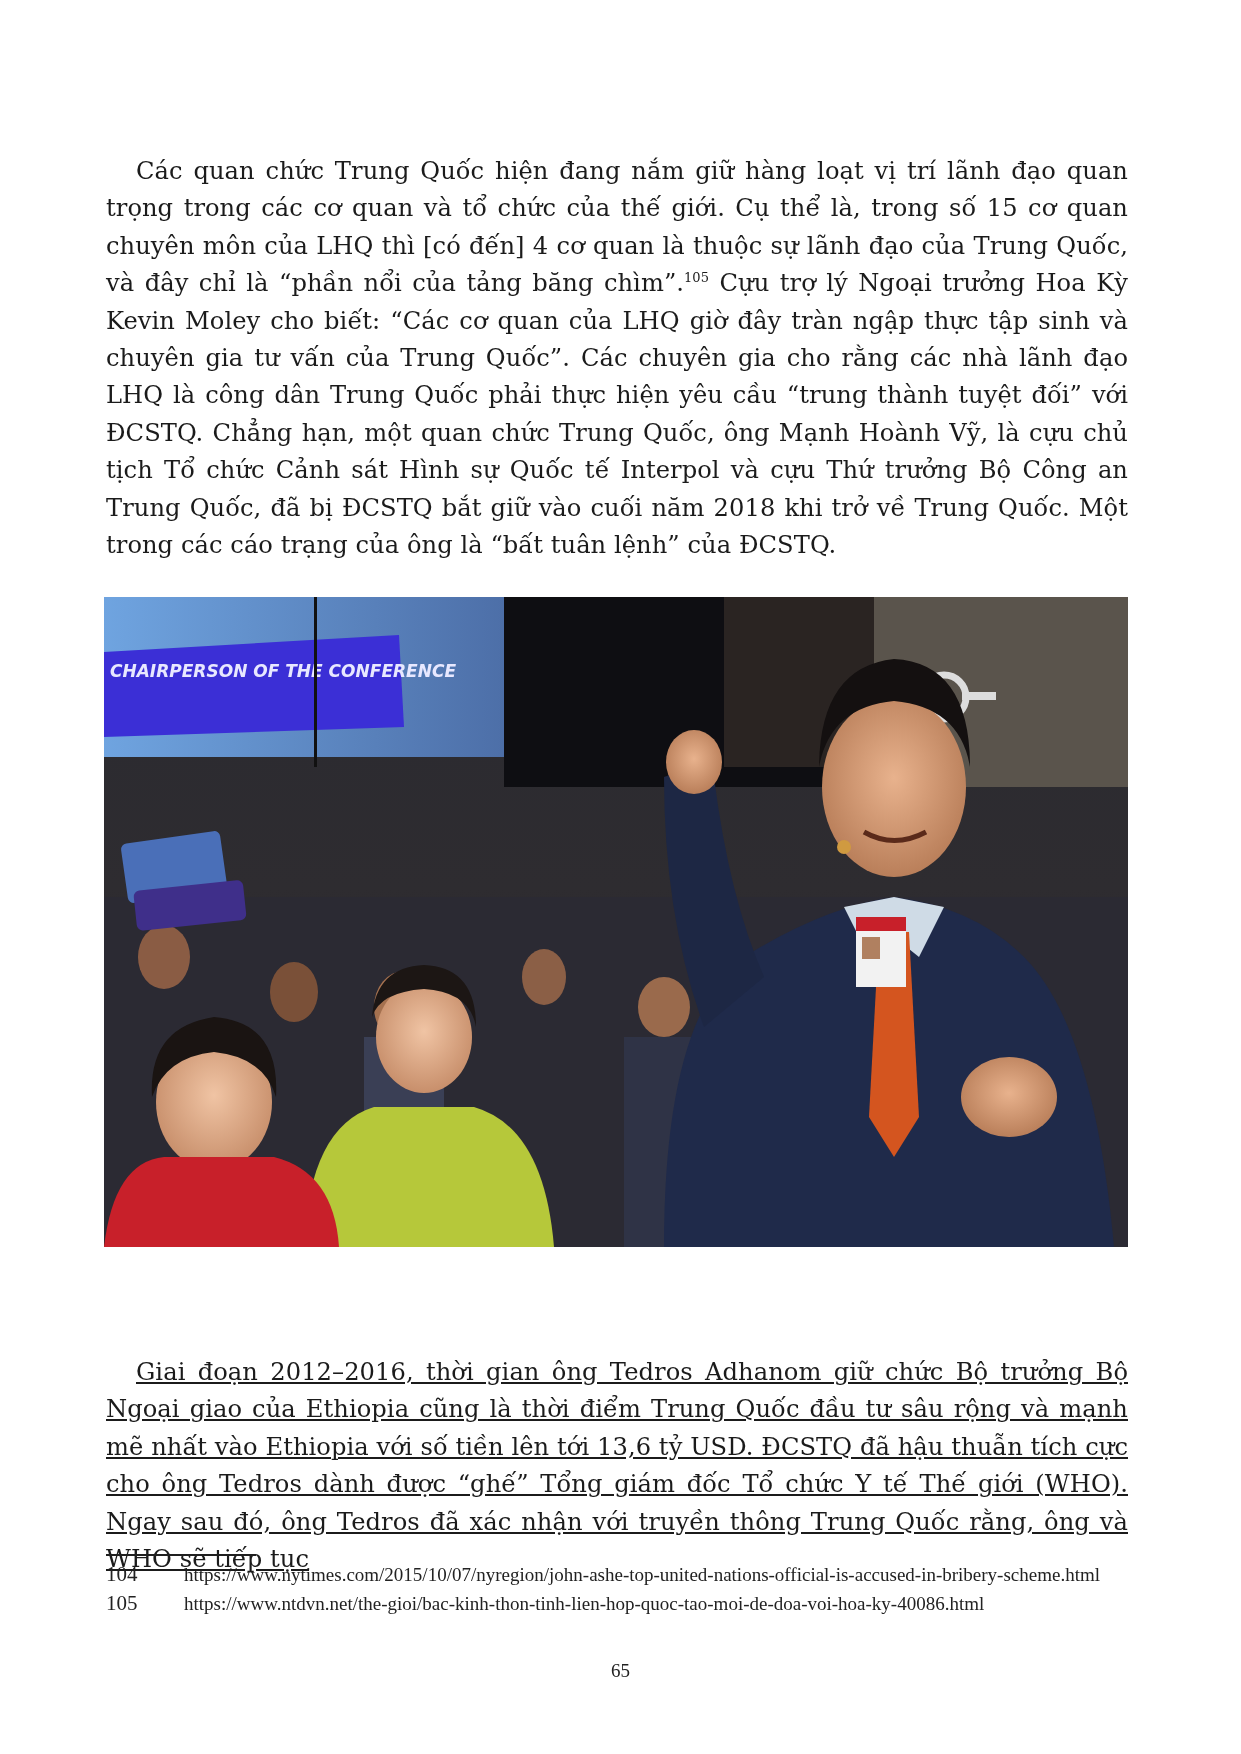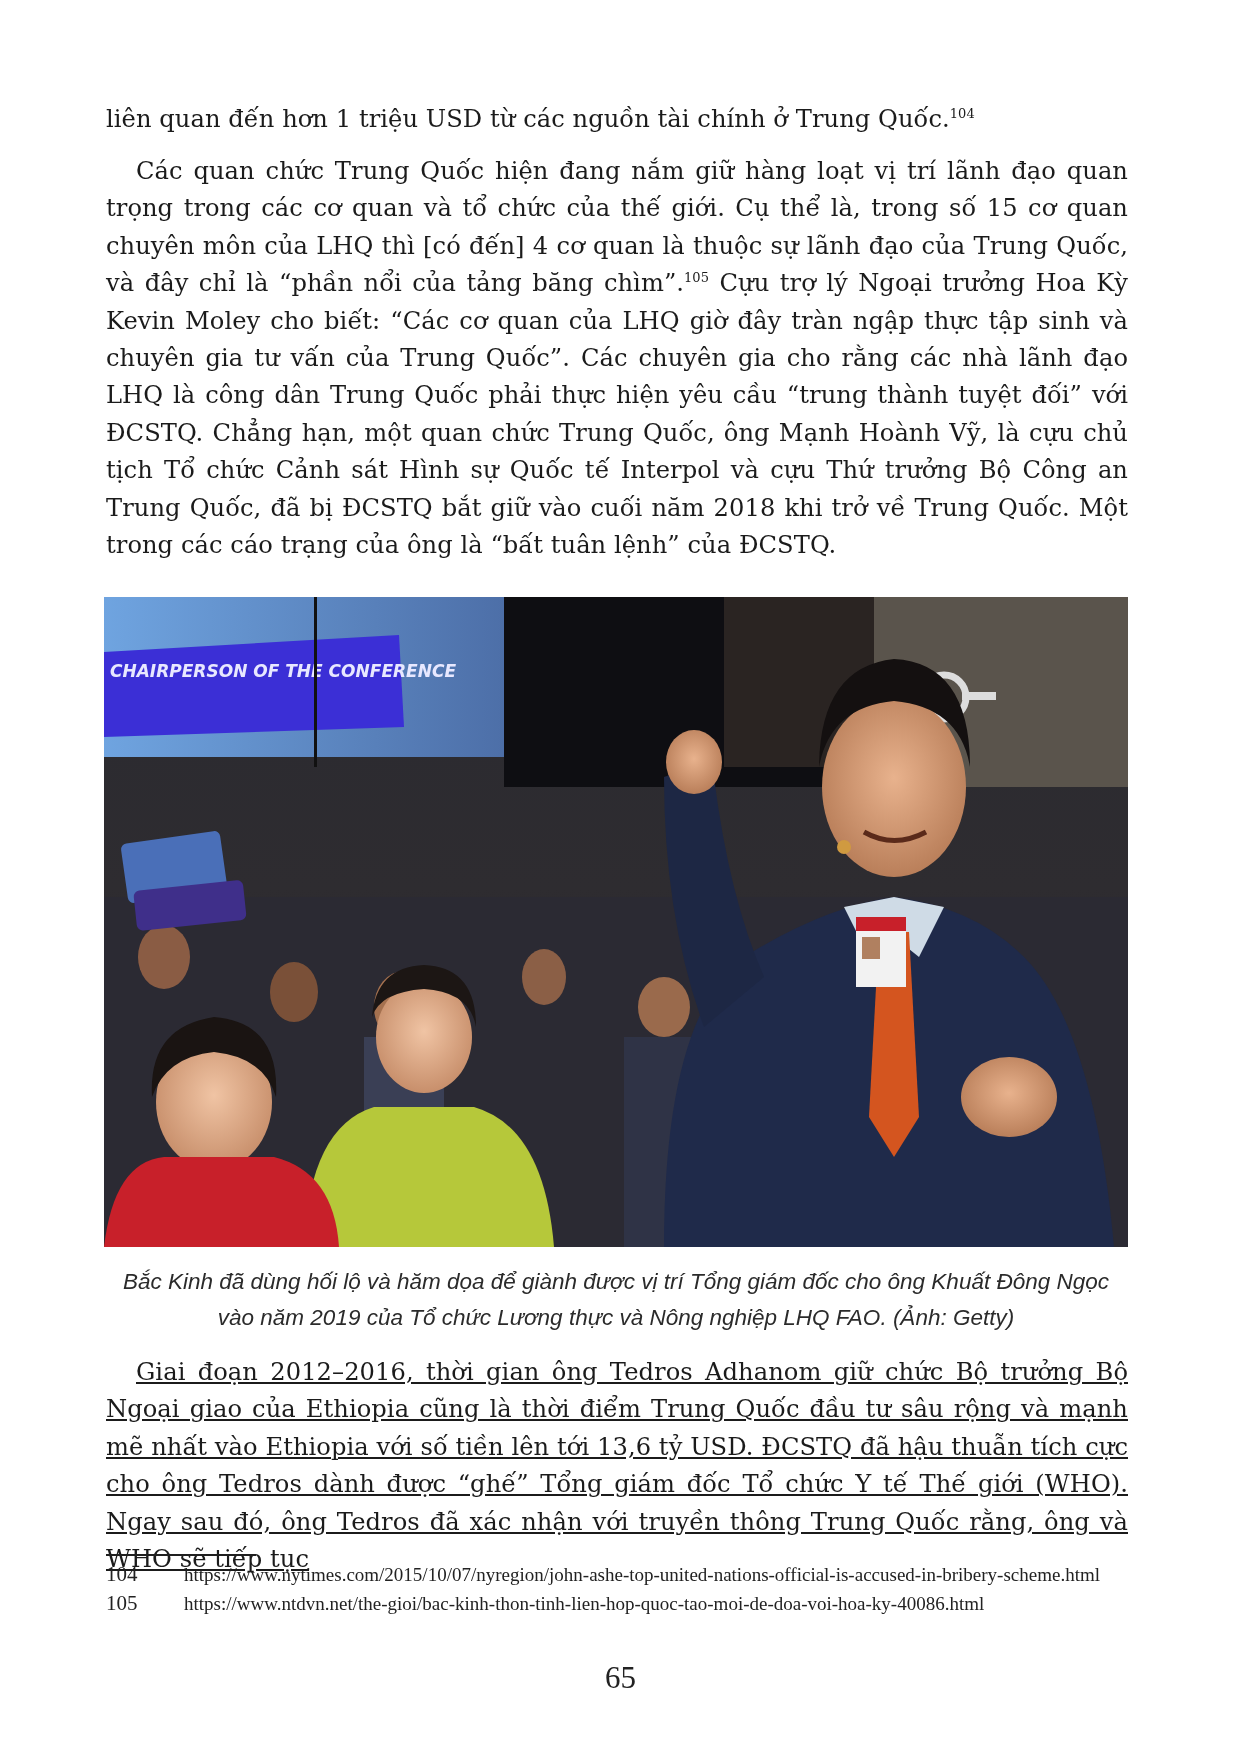--- a/index.html
+++ b/index.html
@@ -28,33 +28,28 @@
   }
   .fn-rule { position: absolute; left: 106px; top: 1554px; width: 150px; height: 2px; background: #1f1f1f; }
   .footnotes {
     position: absolute; left: 106px; top: 1562px; width: 1030px;
     font-family: "Liberation Serif", serif; font-size: 19px; line-height: 25px; color: #222;
   }
   .fn { margin: 0 0 4px 0; }
   .fn-num { font-size: 21px; display: inline-block; width: 78px; }
   .page-number {
     position: absolute; left: 0; width: 1241px; top: 1660px; text-align: center;
-    font-family: "Liberation Serif", serif; font-size: 31px; color: #222;
+    font-family: "Liberation Serif", serif; font-size: 19px; color: #222;
   }
 </style>
 </head>
 <body>
 
 <div class="page">
 
-  <div class="body-text" id="para-a">
-    <p>
-      <span>liên quan đến hơn 1 triệu USD từ các nguồn tài chính ở Trung Quốc.</span><span class="fnref">104</span>
-    </p>
-  </div>
 
   <div class="body-text" id="para-b">
     <p class="indent">
       <span>Các quan chức Trung Quốc hiện đang nắm giữ hàng loạt vị trí lãnh đạo quan trọng trong các cơ quan và tổ chức của thế giới. Cụ thể là, trong số 15 cơ quan chuyên môn của LHQ thì [có đến] 4 cơ quan là thuộc sự lãnh đạo của Trung Quốc, và đây chỉ là “phần nổi của tảng băng chìm”.</span><span class="fnref">105</span><span> Cựu trợ lý Ngoại trưởng Hoa Kỳ Kevin Moley cho biết: “Các cơ quan của LHQ giờ đây tràn ngập thực tập sinh và chuyên gia tư vấn của Trung Quốc”. Các chuyên gia cho rằng các nhà lãnh đạo LHQ là công dân Trung Quốc phải thực hiện yêu cầu “trung thành tuyệt đối” với ĐCSTQ. Chẳng hạn, một quan chức Trung Quốc, ông Mạnh Hoành Vỹ, là cựu chủ tịch Tổ chức Cảnh sát Hình sự Quốc tế Interpol và cựu Thứ trưởng Bộ Công an Trung Quốc, đã bị ĐCSTQ bắt giữ vào cuối năm 2018 khi trở về Trung Quốc. Một trong các cáo trạng của ông là “bất tuân lệnh” của ĐCSTQ.</span>
     </p>
   </div>
 
   <div class="photo">
     <svg width="1024" height="650" viewBox="0 0 1024 650">
       <defs>
@@ -123,24 +118,20 @@
 
       <rect x="752" y="320" width="50" height="70" fill="#f2f2f2" transform="translate(0,0)"></rect>
       <rect x="752" y="320" width="50" height="14" fill="#c8202a"></rect>
       <rect x="758" y="340" width="18" height="22" fill="#b08060"></rect>
       <circle cx="740" cy="250" r="7" fill="#d09a40"></circle>
 
       <ellipse cx="905" cy="500" rx="48" ry="40" fill="url(#faceGrad)"></ellipse>
     </svg>
   </div>
 
-  <div class="caption">
-    <div>Bắc Kinh đã dùng hối lộ và hăm dọa để giành được vị trí Tổng giám đốc cho ông Khuất Đông Ngọc</div>
-    <div>vào năm 2019 của Tổ chức Lương thực và Nông nghiệp LHQ FAO. (Ảnh: Getty)</div>
-  </div>
 
   <div class="body-text" id="para-c">
     <p class="indent">Giai đoạn 2012–2016, thời gian ông Tedros Adhanom giữ chức Bộ trưởng Bộ Ngoại giao của  Ethiopia cũng là thời điểm Trung Quốc đầu tư sâu rộng và mạnh mẽ nhất vào Ethiopia với số tiền lên tới 13,6 tỷ USD. ĐCSTQ đã hậu thuẫn tích cực cho ông Tedros dành được “ghế” Tổng giám đốc Tổ chức Y tế Thế giới (WHO). Ngay sau đó, ông Tedros đã xác nhận với truyền thông Trung Quốc rằng, ông và WHO sẽ tiếp tục</p>
   </div>
 
   <div class="fn-rule"></div>
 
   <div class="footnotes">
     <p class="fn">
       <span class="fn-num">104</span><span>https://www.nytimes.com/2015/10/07/nyregion/john-ashe-top-united-nations-official-is-accused-in-bribery-scheme.html</span>

